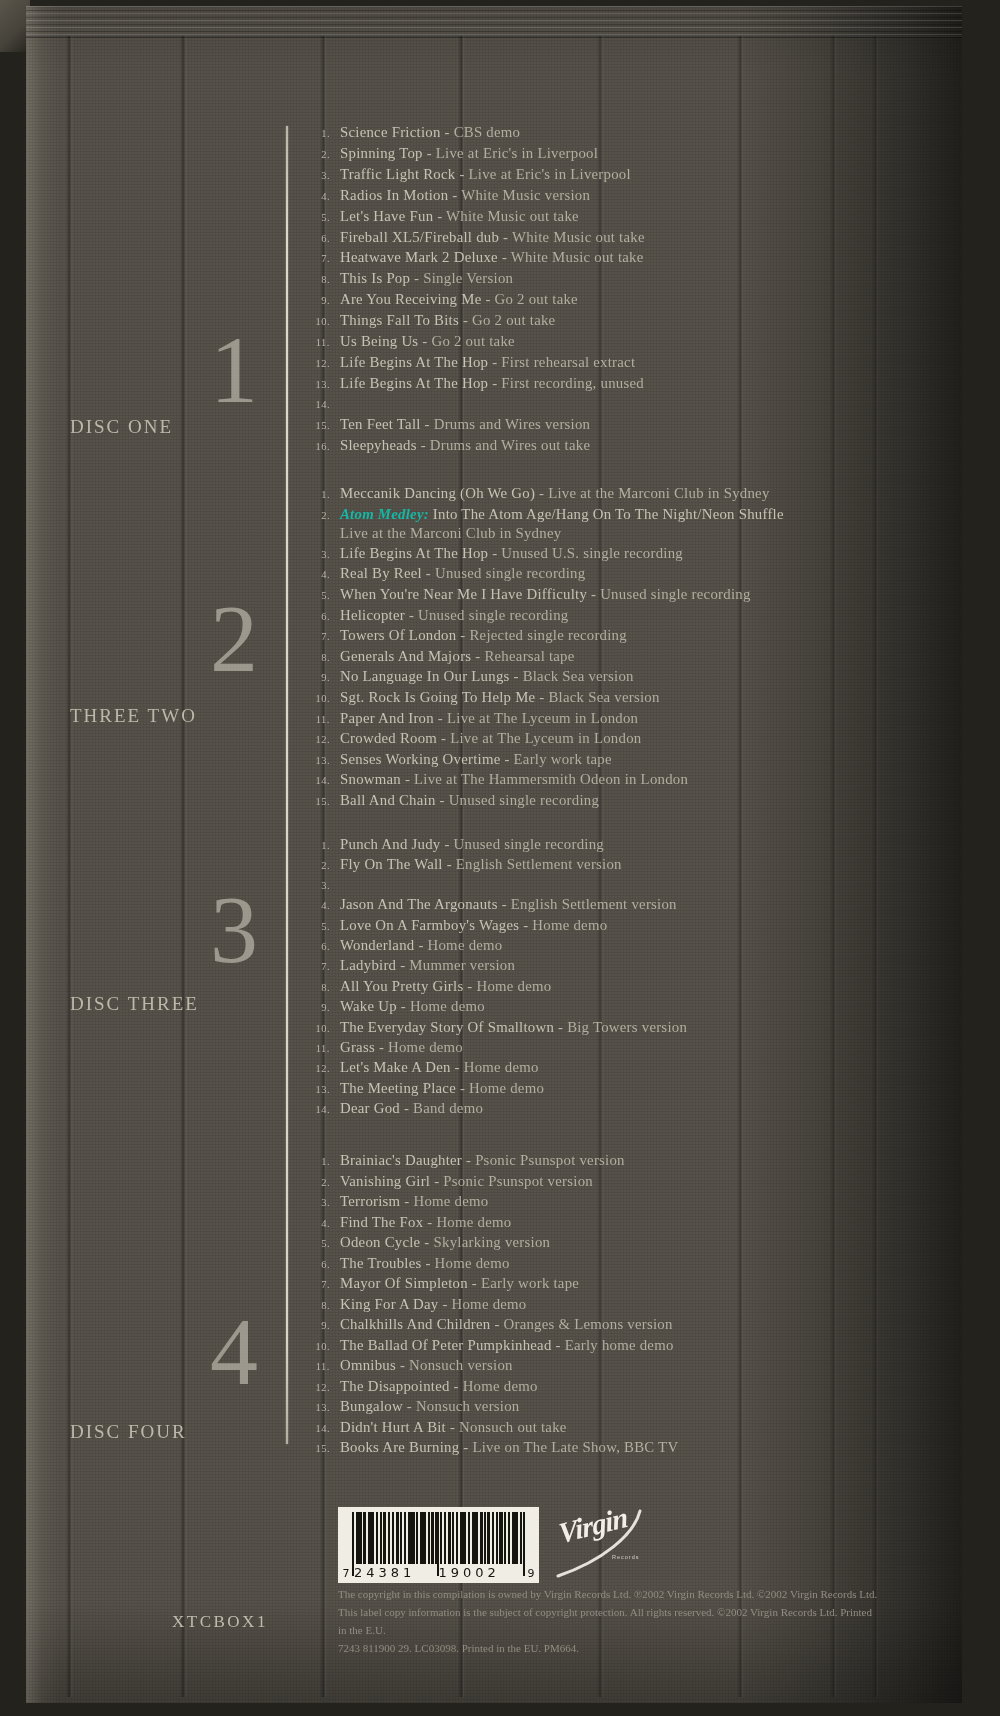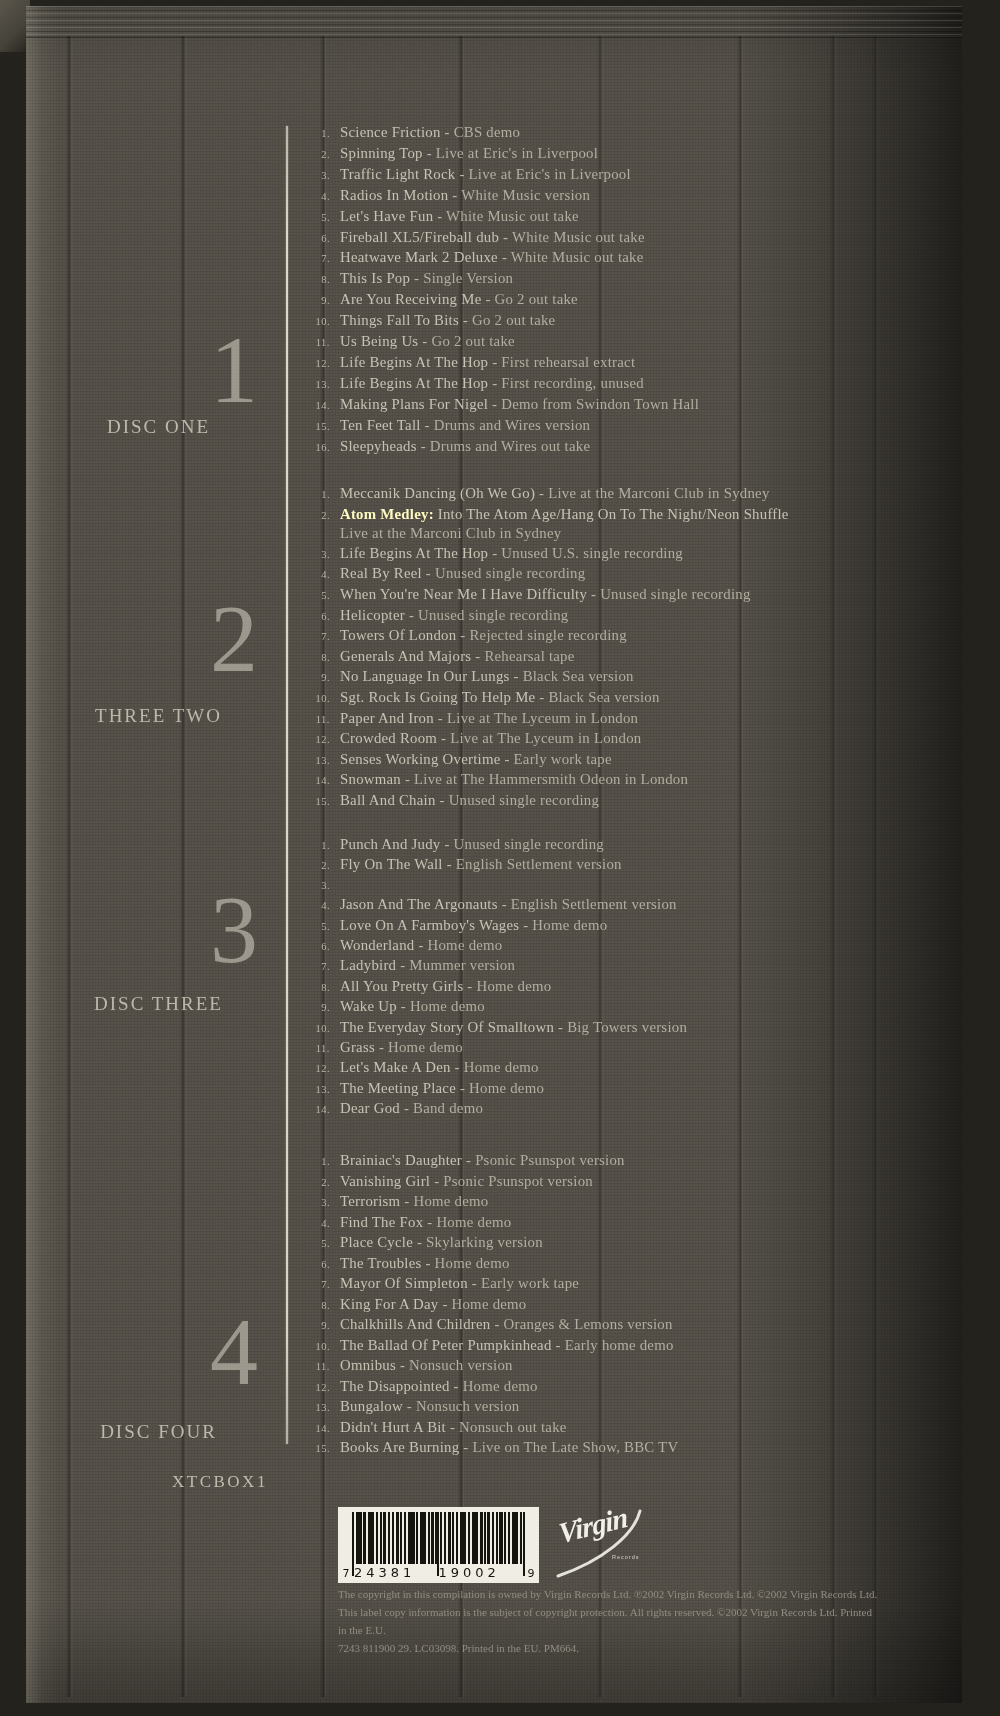--- a/index.html
+++ b/index.html
@@ -23,40 +23,40 @@
       background:linear-gradient(90deg, rgba(0,0,0,0) 0, rgba(0,0,0,0.26) 40%, rgba(0,0,0,0.30) 55%, rgba(255,255,255,0.05) 80%, rgba(0,0,0,0) 100%);}
   .c1{left:40px}.c2{left:154px}.c3{left:294px}.c4{left:432px}.c5{left:571px;opacity:.8}
   .c6{left:711px;opacity:.85}.c7{left:804px;opacity:.7}.c8{left:846px;opacity:.6}
   
   .vline{position:absolute;left:286px;top:126px;width:2px;height:1318px;
       background:linear-gradient(180deg, rgba(220,215,200,0.75), #dcd7c9 8%, #d8d3c5 92%, rgba(220,215,200,0.7));
       box-shadow:0 0 2px rgba(230,226,210,0.5);}
   
   .numeral{position:absolute;left:70px;width:188px;text-align:right;
       font-size:96px;line-height:1;color:rgba(206,202,188,0.60);}
-  .dlabel{position:absolute;left:70px;width:177px;text-align:center;
+  .dlabel{position:absolute;left:70px;width:177px;text-align:left;
       font-size:19px;letter-spacing:2px;color:#bcb8aa;}
   #num1{top:322px}#lab1{top:416px}
   #num2{top:591px}#lab2{top:705px}
   #num3{top:882px}#lab3{top:993px}
   #num4{top:1304px}#lab4{top:1421px}
   
   .tlist{position:absolute;left:300px;width:560px;}
   #list1{top:123px}#list1 .track{line-height:19.9px}
   #list2{top:484px}#list2 .track{line-height:19.6px}
   #list3{top:835px}#list3 .track{line-height:19.4px}
   #list4{top:1151px}#list4 .track{line-height:19.5px}
   .track{display:flex;align-items:baseline;}
   .tnum{flex:none;width:30px;text-align:right;font-size:10.5px;letter-spacing:0.5px;color:#b9b5a7;}
   .ttxt{margin-left:10px;font-size:14.8px;letter-spacing:0.25px;color:#c6c2b4;white-space:nowrap;}
-  .tprefix{font-weight:bold;color:#fef9c3;}
+  .tprefix{font-weight:bold;font-style:italic;color:#14b8a6;}
   .tdash{color:#bfbbad;}
   .tver{color:#b2ae a0;color:#b2aea0;}
   
-  .catalog{position:absolute;left:172px;top:1472px;font-size:17px;letter-spacing:2.5px;color:#bfbbad;}
+  .catalog{position:absolute;left:172px;top:1612px;font-size:17px;letter-spacing:2.5px;color:#bfbbad;}
   .barcode{position:absolute;left:338px;top:1507px;width:201px;height:76px;background:#efede4;}
   .bars{position:absolute;left:14px;right:14px;top:5px;height:52px;background-color:#efede4;
       background-image:
         repeating-linear-gradient(90deg,#16140f 0 2px, rgba(0,0,0,0) 2px 4px),
         repeating-linear-gradient(90deg, rgba(0,0,0,0) 0 5px, #16140f 5px 8px, rgba(0,0,0,0) 8px 13px),
         repeating-linear-gradient(90deg, rgba(0,0,0,0) 0 11px, #16140f 11px 12px, rgba(0,0,0,0) 12px 17px);}
   .guard{position:absolute;top:5px;width:2px;height:64px;background:#16140f;}
   .g1{left:14px}.g2{left:99px}.g3{right:14px}
   .bdigits{position:absolute;left:0;right:0;bottom:3px;display:flex;align-items:flex-end;
       font-family:"DejaVu Sans","Liberation Sans",sans-serif;font-size:13px;color:#17150f;}
@@ -150,21 +150,20 @@
       <div class="track">
         <span class="tnum">12.</span>
         <span class="ttxt"><span class="ttitle">Life Begins At The Hop</span><span class="tdash"> - </span><span class="tver">First rehearsal extract</span></span>
       </div>
       <div class="track">
         <span class="tnum">13.</span>
         <span class="ttxt"><span class="ttitle">Life Begins At The Hop</span><span class="tdash"> - </span><span class="tver">First recording, unused</span></span>
       </div>
       <div class="track">
         <span class="tnum">14.</span>
-        <span class="ttxt"><span class="ttitle">Making Plans For Nigel</span><span class="tdash"> - </span><span class="tver">Demo from Swindon Town Hall</span></span>
       </div>
       <div class="track">
         <span class="tnum">15.</span>
         <span class="ttxt"><span class="ttitle">Ten Feet Tall</span><span class="tdash"> - </span><span class="tver">Drums and Wires version</span></span>
       </div>
       <div class="track">
         <span class="tnum">16.</span>
         <span class="ttxt"><span class="ttitle">Sleepyheads</span><span class="tdash"> - </span><span class="tver">Drums and Wires out take</span></span>
       </div>
     </div>
@@ -299,21 +298,21 @@
       <div class="track">
         <span class="tnum">3.</span>
         <span class="ttxt"><span class="ttitle">Terrorism</span><span class="tdash"> - </span><span class="tver">Home demo</span></span>
       </div>
       <div class="track">
         <span class="tnum">4.</span>
         <span class="ttxt"><span class="ttitle">Find The Fox</span><span class="tdash"> - </span><span class="tver">Home demo</span></span>
       </div>
       <div class="track">
         <span class="tnum">5.</span>
-        <span class="ttxt"><span class="ttitle">Place Cycle</span><span class="tdash"> - </span><span class="tver">Skylarking version</span></span>
+        <span class="ttxt"><span class="ttitle">Odeon Cycle</span><span class="tdash"> - </span><span class="tver">Skylarking version</span></span>
       </div>
       <div class="track">
         <span class="tnum">6.</span>
         <span class="ttxt"><span class="ttitle">The Troubles</span><span class="tdash"> - </span><span class="tver">Home demo</span></span>
       </div>
       <div class="track">
         <span class="tnum">7.</span>
         <span class="ttxt"><span class="ttitle">Mayor Of Simpleton</span><span class="tdash"> - </span><span class="tver">Early work tape</span></span>
       </div>
       <div class="track">

